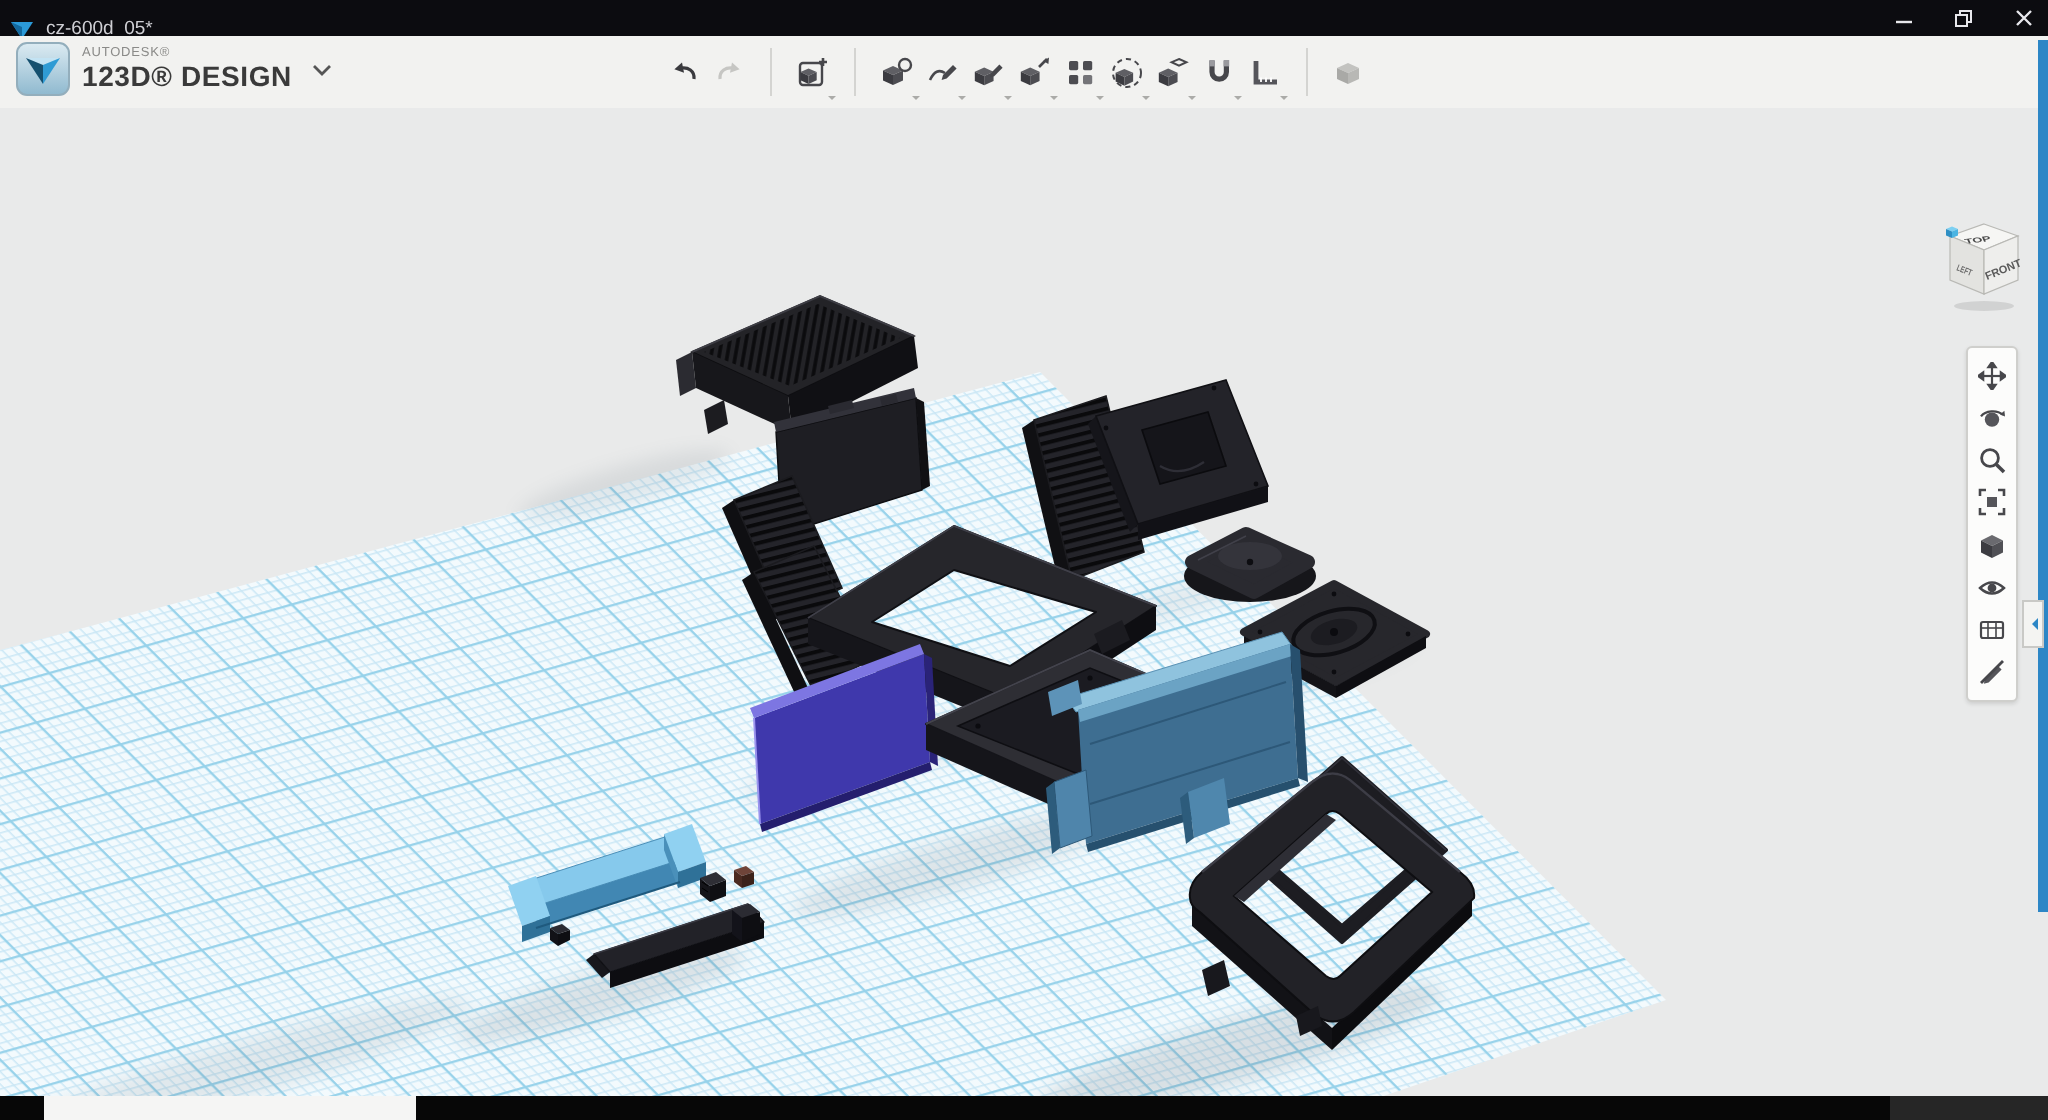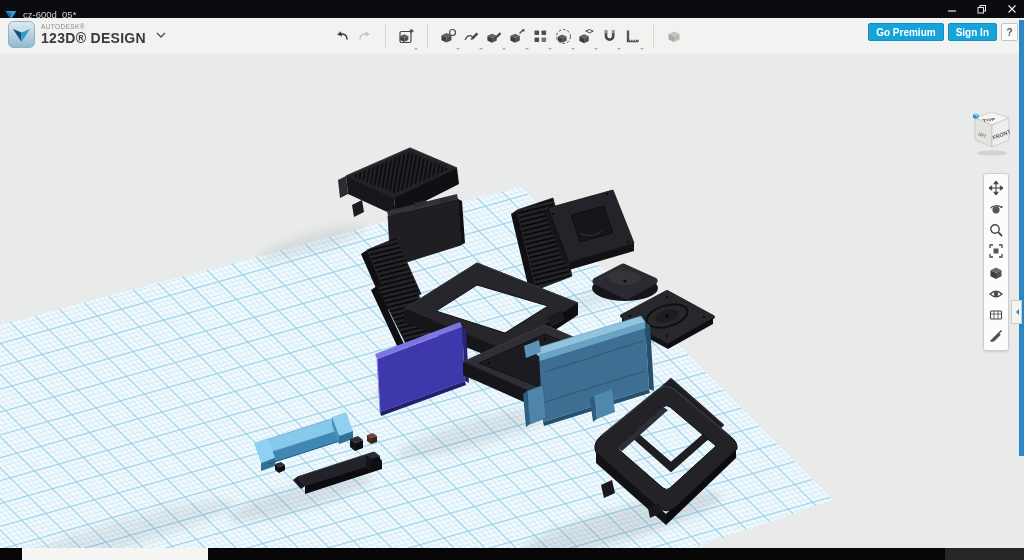--- a/index.html
+++ b/index.html
@@ -194,25 +194,20 @@
     <div class="tdiv"></div>
     <div class="tool">
       <svg width="17" height="17" viewBox="0 0 17 17">
         <polygon points="8,3.5 13.5,6 8,8.5 2.5,6" fill="#c3c3c0"></polygon>
         <polygon points="2.5,6 8,8.5 8,14 2.5,11.5" fill="#a9a9a6"></polygon>
         <polygon points="8,8.5 13.5,6 13.5,11.5 8,14" fill="#b8b8b5"></polygon>
         </svg>
     </div>
   </div>
 
-  <div class="rightbtns">
-    <div class="bluebtn">Go Premium</div>
-    <div class="bluebtn">Sign In</div>
-    <div class="helpbtn">?</div>
-  </div>
 </div>
 
 <div class="canvas">
 <svg class="scene" width="1024" height="494" viewBox="0 54 1024 494">
   <defs>
     <pattern id="gmA" width="9" height="4.4" patternUnits="userSpaceOnUse" patternTransform="rotate(-15.8)">
       <line x1="0" y1="0.4" x2="9" y2="0.4" stroke="#c9e7f5" stroke-width="0.7"></line>
         </pattern>
     <pattern id="gmB" width="9" height="4.4" patternUnits="userSpaceOnUse" patternTransform="rotate(45)">
       <line x1="0" y1="0.4" x2="9" y2="0.4" stroke="#c9e7f5" stroke-width="0.7"></line>

